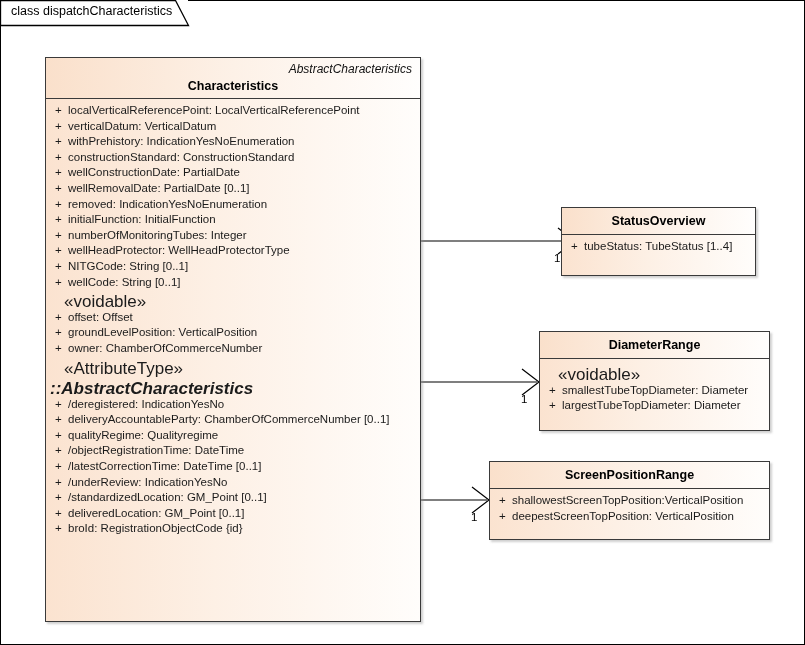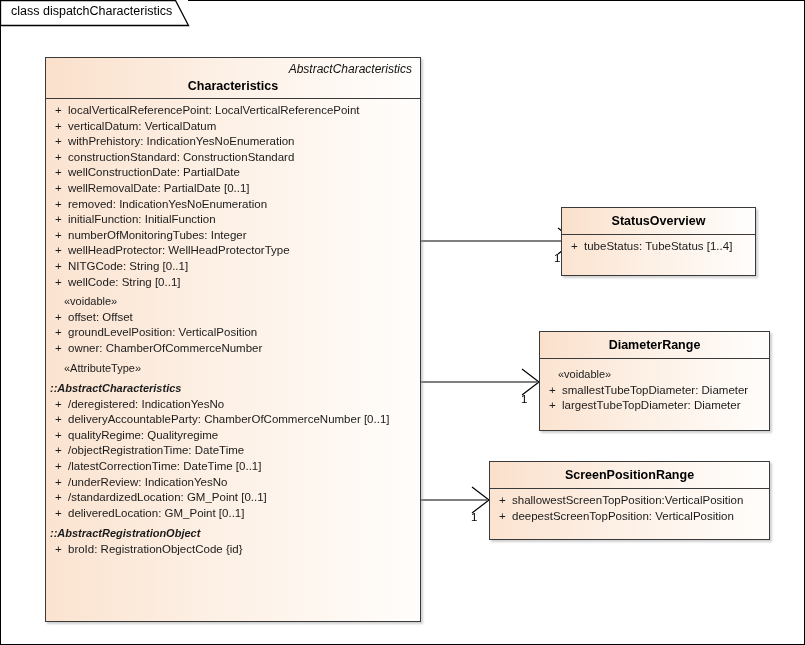--- a/index.html
+++ b/index.html
@@ -104,21 +104,21 @@
     flex: 0 0 22px;
     text-align: left;
     padding-left: 9px;
     box-sizing: border-box;
     color: #1b1b1b;
   }
   .attr-text {
     flex: 1 1 auto;
   }
   .group-label {
-    font-size: 11px;
+    font-size: 17px;
     line-height: 15.6px;
     color: #1b1b1b;
     padding-left: 18px;
     white-space: nowrap;
     margin-top: 4px;
   }
   .group-label.inherited {
     font-style: italic;
     font-weight: bold;
     padding-left: 4px;
@@ -286,21 +286,20 @@
           <span class="attr-vis">+</span>
           <span class="attr-text">/standardizedLocation: GM_Point [0..1]</span>
         </div>
         <div class="attr-row">
           <span class="attr-vis">+</span>
           <span class="attr-text">deliveredLocation: GM_Point [0..1]</span>
         </div>
       </div>
 
       <div>
-        <div class="group-label inherited">::AbstractRegistrationObject</div>
         <div class="attr-row">
           <span class="attr-vis">+</span>
           <span class="attr-text">broId: RegistrationObjectCode {id}</span>
         </div>
       </div>
 
     </div>
   </div>
 
   <div class="uml-class" id="class-status-overview" style="left:561px; top:207px; width:195px; height:69px;">

